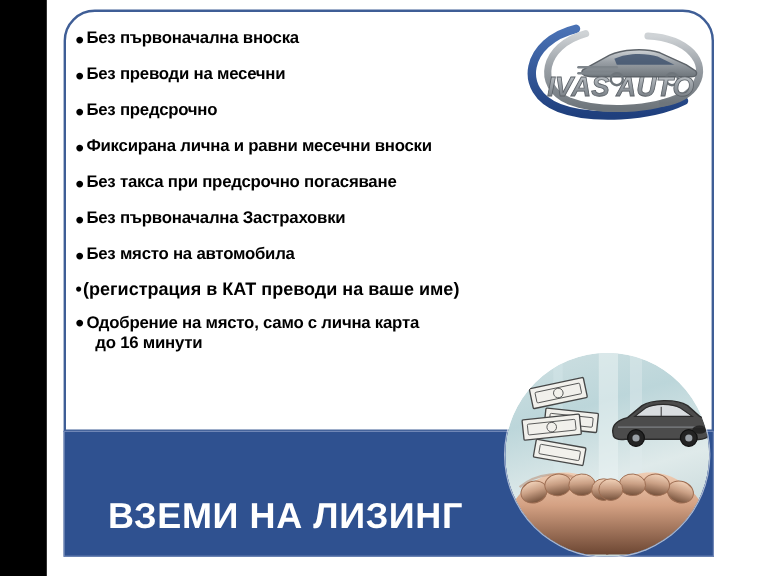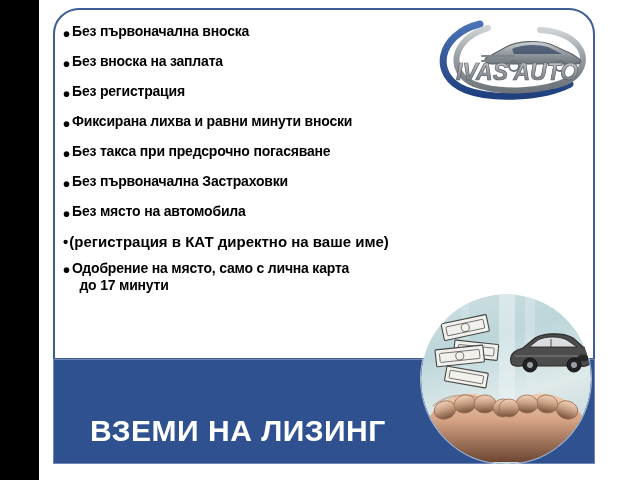--- a/index.html
+++ b/index.html
@@ -153,57 +153,57 @@
 
     <ul class="bullet-list">
 
       <li class="bullet-item">
         <span class="bullet-dot">•</span>
         <span class="bullet-text">Без първоначална вноска</span>
       </li>
 
       <li class="bullet-item">
         <span class="bullet-dot">•</span>
-        <span class="bullet-text">Без вноска на заплата</span>
-      </li>
-
-      <li class="bullet-item">
-        <span class="bullet-dot">•</span>
-        <span class="bullet-text">Без регистрация</span>
-      </li>
-
-      <li class="bullet-item">
-        <span class="bullet-dot">•</span>
-        <span class="bullet-text">Фиксирана лихва и равни минути вноски</span>
+        <span class="bullet-text">Без преводи на месечни</span>
+      </li>
+
+      <li class="bullet-item">
+        <span class="bullet-dot">•</span>
+        <span class="bullet-text">Без предсрочно</span>
+      </li>
+
+      <li class="bullet-item">
+        <span class="bullet-dot">•</span>
+        <span class="bullet-text">Фиксирана лична и равни месечни вноски</span>
       </li>
 
       <li class="bullet-item">
         <span class="bullet-dot">•</span>
         <span class="bullet-text">Без такса при предсрочно погасяване</span>
       </li>
 
       <li class="bullet-item">
         <span class="bullet-dot">•</span>
         <span class="bullet-text">Без първоначална Застраховки</span>
       </li>
 
       <li class="bullet-item">
         <span class="bullet-dot">•</span>
         <span class="bullet-text">Без място на автомобила</span>
       </li>
 
       <li class="bullet-item small">
         <span class="bullet-dot">•</span>
-        <span class="bullet-text">(регистрация в КАТ директно на ваше име)</span>
+        <span class="bullet-text">(регистрация в КАТ преводи на ваше име)</span>
       </li>
 
       <li class="bullet-item two-line">
         <span class="bullet-dot">•</span>
         <span class="bullet-text">Одобрение на място, само с лична карта
-  до 17 минути</span>
+  до 16 минути</span>
       </li>
 
     </ul>
   </div>
 
   <div class="brand-logo">
     <svg viewBox="0 0 180 86" xmlns="http://www.w3.org/2000/svg">
       <defs>
         <linearGradient id="silver" x1="0" y1="0" x2="0" y2="1">
           <stop offset="0%" stop-color="#cfd3d6"></stop>

